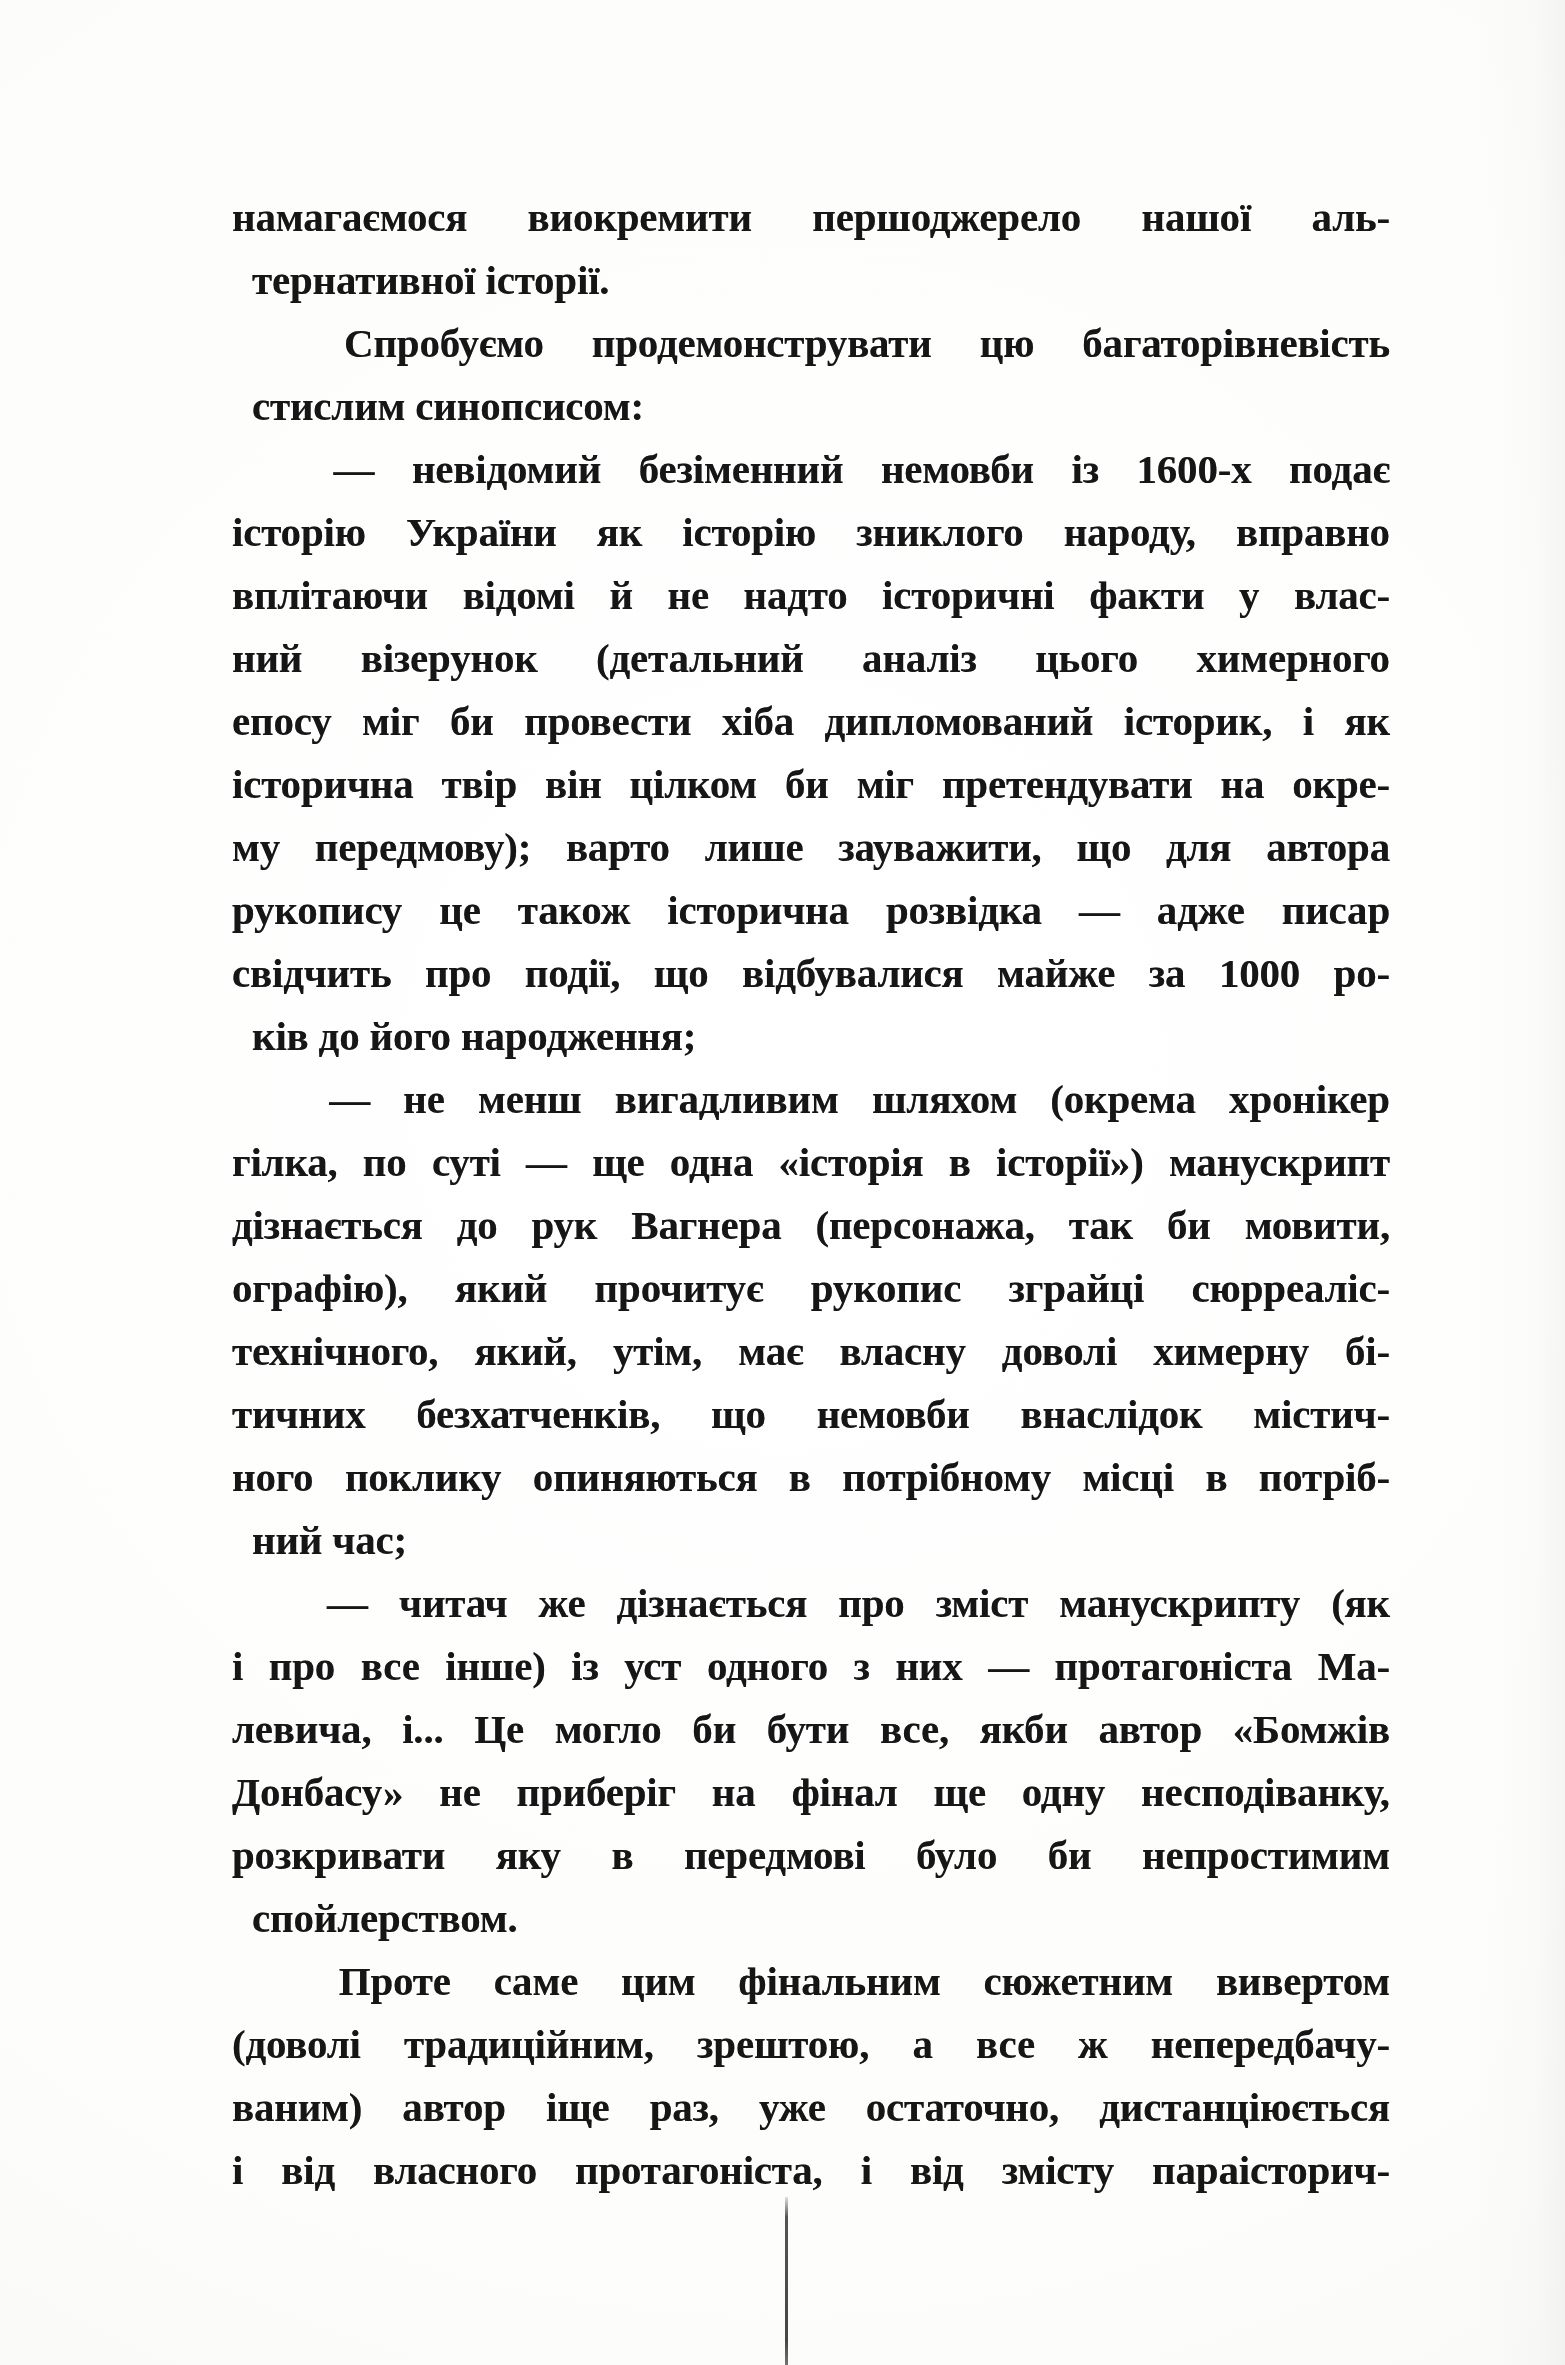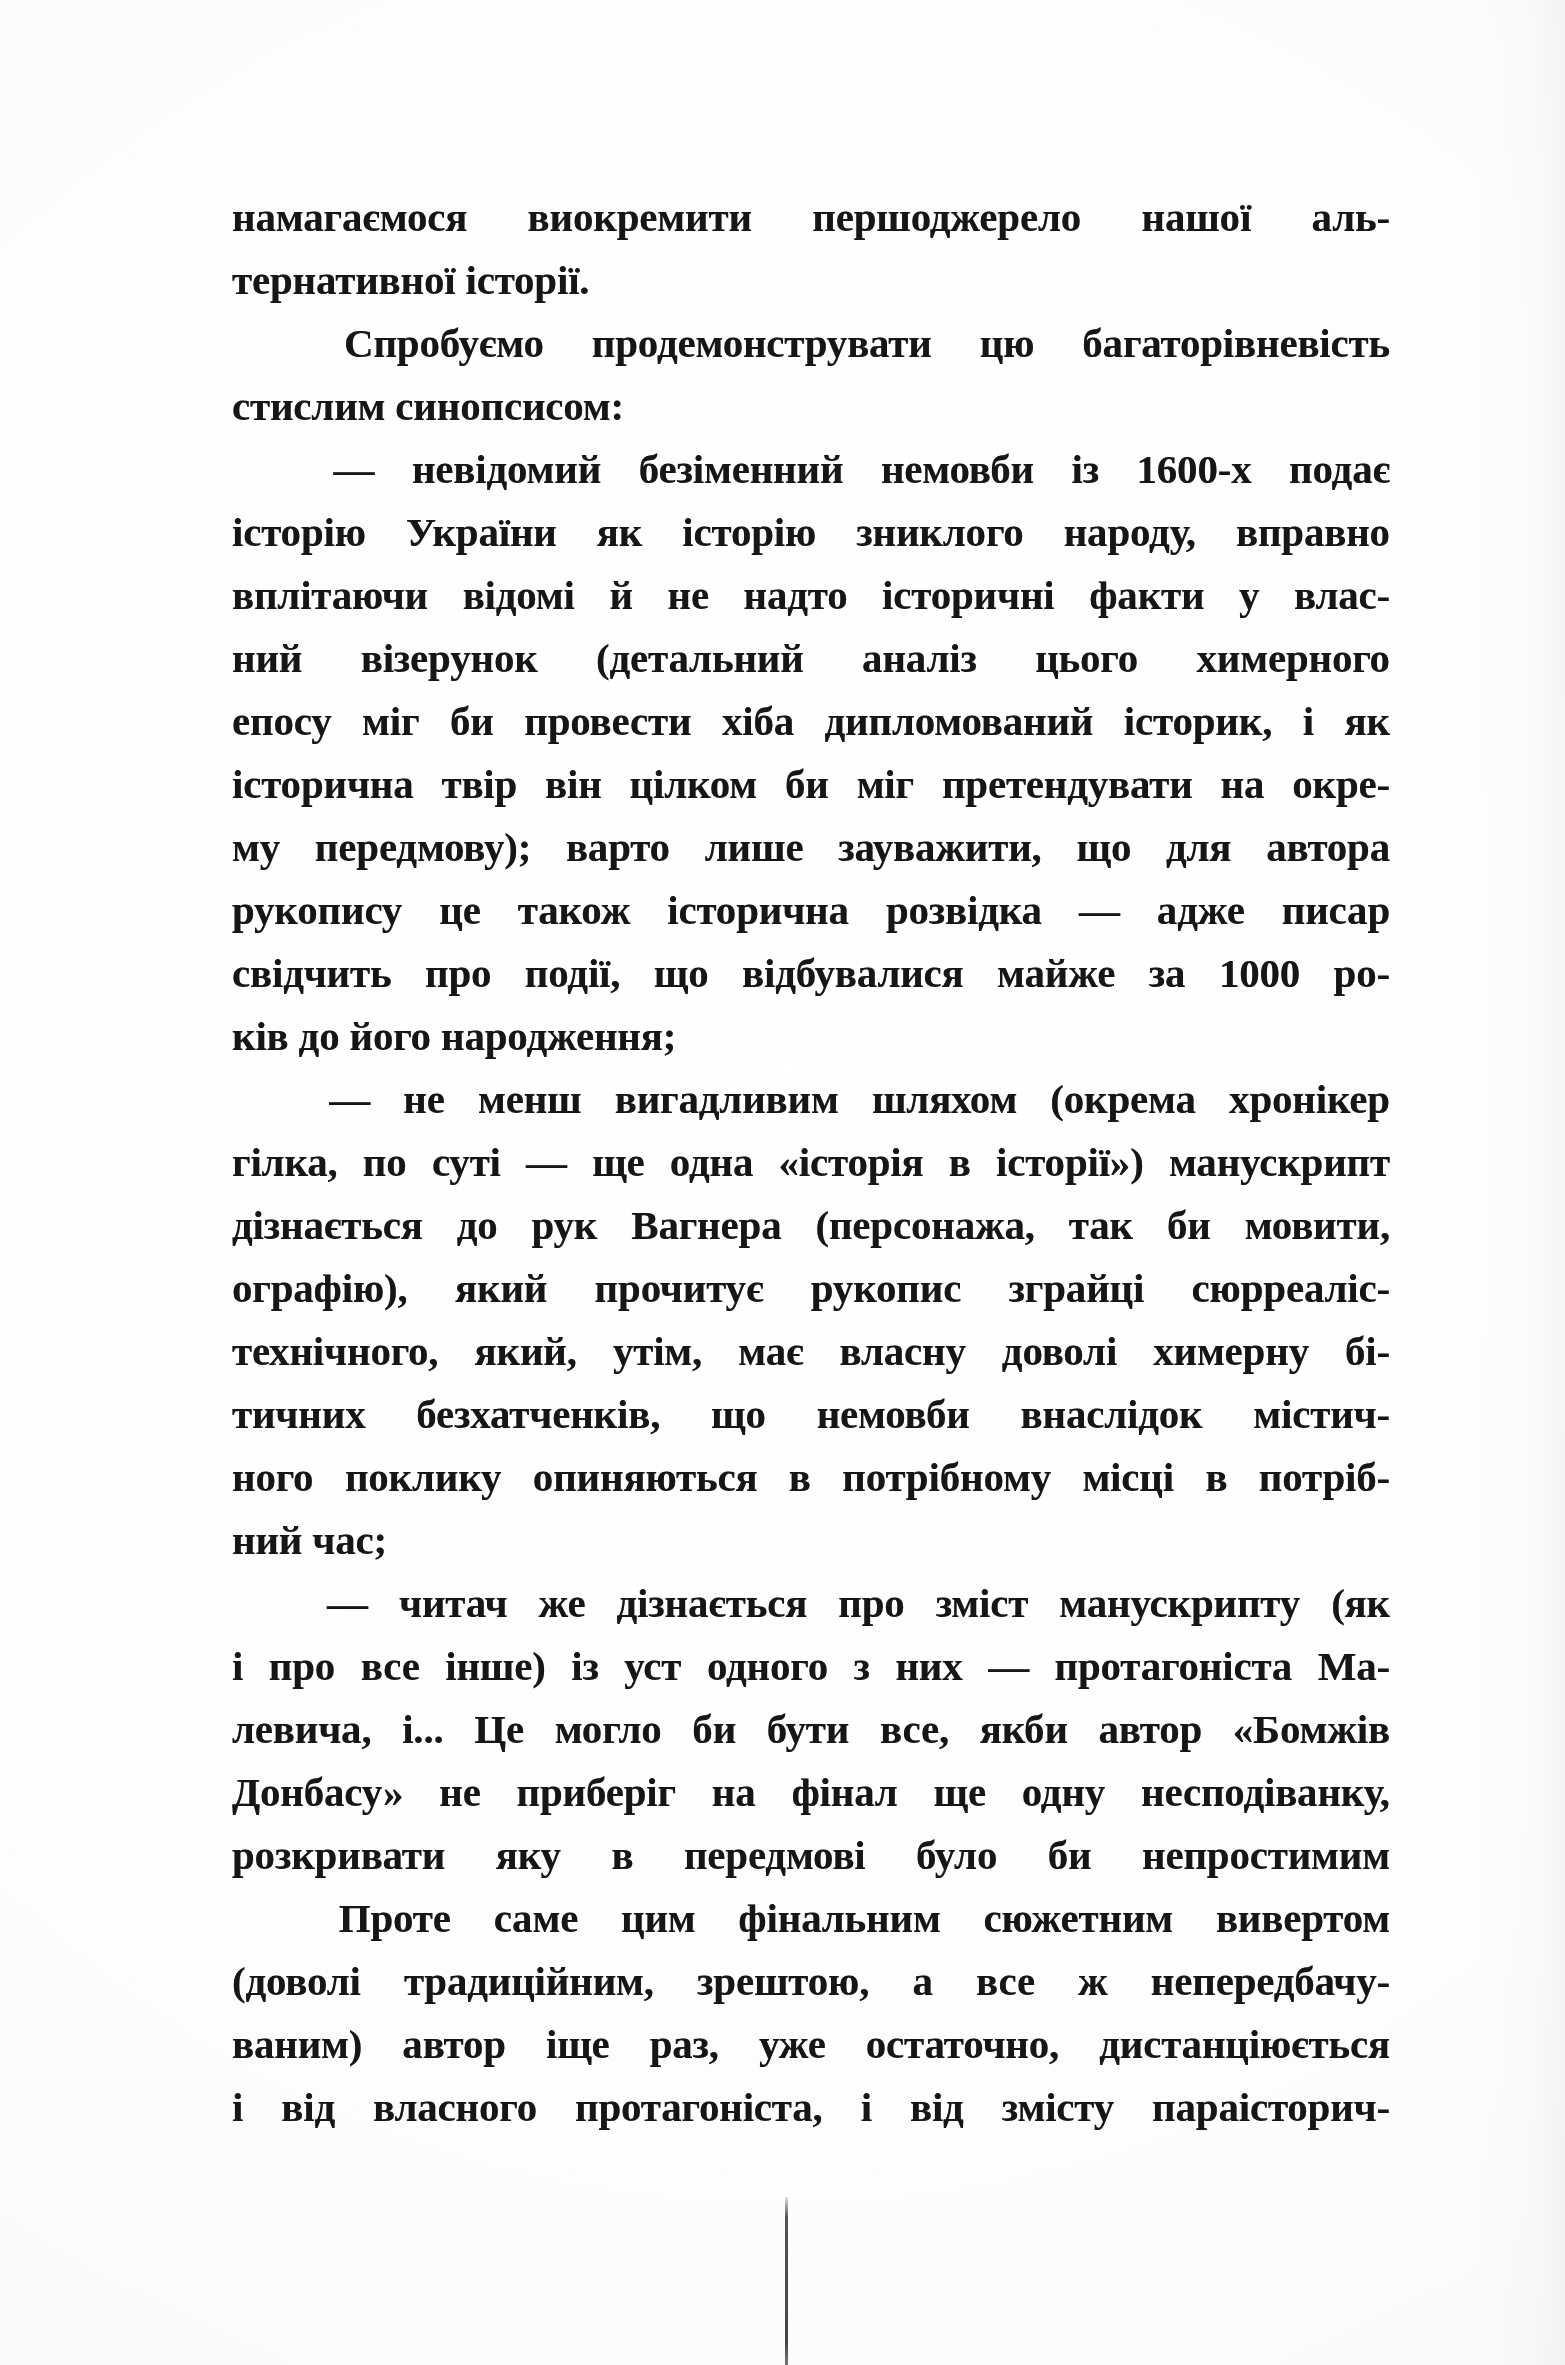--- a/index.html
+++ b/index.html
@@ -57,21 +57,21 @@
 
   
   .line.just {
     display: flex;
     justify-content: space-between;
     width: 1158px;
   }
   .line.just > span { white-space: pre; }
 
   
-  .line.flush { display: block; }
+  .line.flush { display: block; margin-left: 20px; }
 
   #page-number {
     position: absolute;
     left: 0;
     right: 0;
     top: 2214px;
     font-size: 40px;
     line-height: 1;
     color: #1a1a1a;
     letter-spacing: 0.8px;
@@ -127,20 +127,21 @@
       <div class="line just"><span>ографію),</span><span>який</span><span>прочитує</span><span>рукопис</span><span>зграйці</span><span>сюрреаліс-</span></div>
       <div class="line just"><span>технічного,</span><span>який,</span><span>утім,</span><span>має</span><span>власну</span><span>доволі</span><span>химерну</span><span>бі-</span></div>
       <div class="line just"><span>тичних</span><span>безхатченків,</span><span>що</span><span>немовби</span><span>внаслідок</span><span>містич-</span></div>
       <div class="line just"><span>ного</span><span>поклику</span><span>опиняються</span><span>в</span><span>потрібному</span><span>місці</span><span>в</span><span>потріб-</span></div>
       <div class="line flush">ний час;</div>
       <div class="line just"><span style="display: inline-block; width: 64px;"></span><span>—</span><span>читач</span><span>же</span><span>дізнається</span><span>про</span><span>зміст</span><span>манускрипту</span><span>(як</span></div>
       <div class="line just"><span>і</span><span>про</span><span>все</span><span>інше)</span><span>із</span><span>уст</span><span>одного</span><span>з</span><span>них</span><span>—</span><span>протагоніста</span><span>Ма-</span></div>
       <div class="line just"><span>левича,</span><span>і...</span><span>Це</span><span>могло</span><span>би</span><span>бути</span><span>все,</span><span>якби</span><span>автор</span><span>«Бомжів</span></div>
       <div class="line just"><span>Донбасу»</span><span>не</span><span>приберіг</span><span>на</span><span>фінал</span><span>ще</span><span>одну</span><span>несподіванку,</span></div>
       <div class="line just"><span>розкривати</span><span>яку</span><span>в</span><span>передмові</span><span>було</span><span>би</span><span>непростимим</span></div>
+      <div class="line flush">спойлерством.</div>
       <div class="line just"><span style="display: inline-block; width: 64px;"></span><span>Проте</span><span>саме</span><span>цим</span><span>фінальним</span><span>сюжетним</span><span>вивертом</span></div>
       <div class="line just"><span>(доволі</span><span>традиційним,</span><span>зрештою,</span><span>а</span><span>все</span><span>ж</span><span>непередбачу-</span></div>
       <div class="line just"><span>ваним)</span><span>автор</span><span>іще</span><span>раз,</span><span>уже</span><span>остаточно,</span><span>дистанціюється</span></div>
       <div class="line just"><span>і</span><span>від</span><span>власного</span><span>протагоніста,</span><span>і</span><span>від</span><span>змісту</span><span>параісторич-</span></div>
     </div>
 
   <div id="page-number">
     <span class="pn-inner">12</span>
   </div>
 

